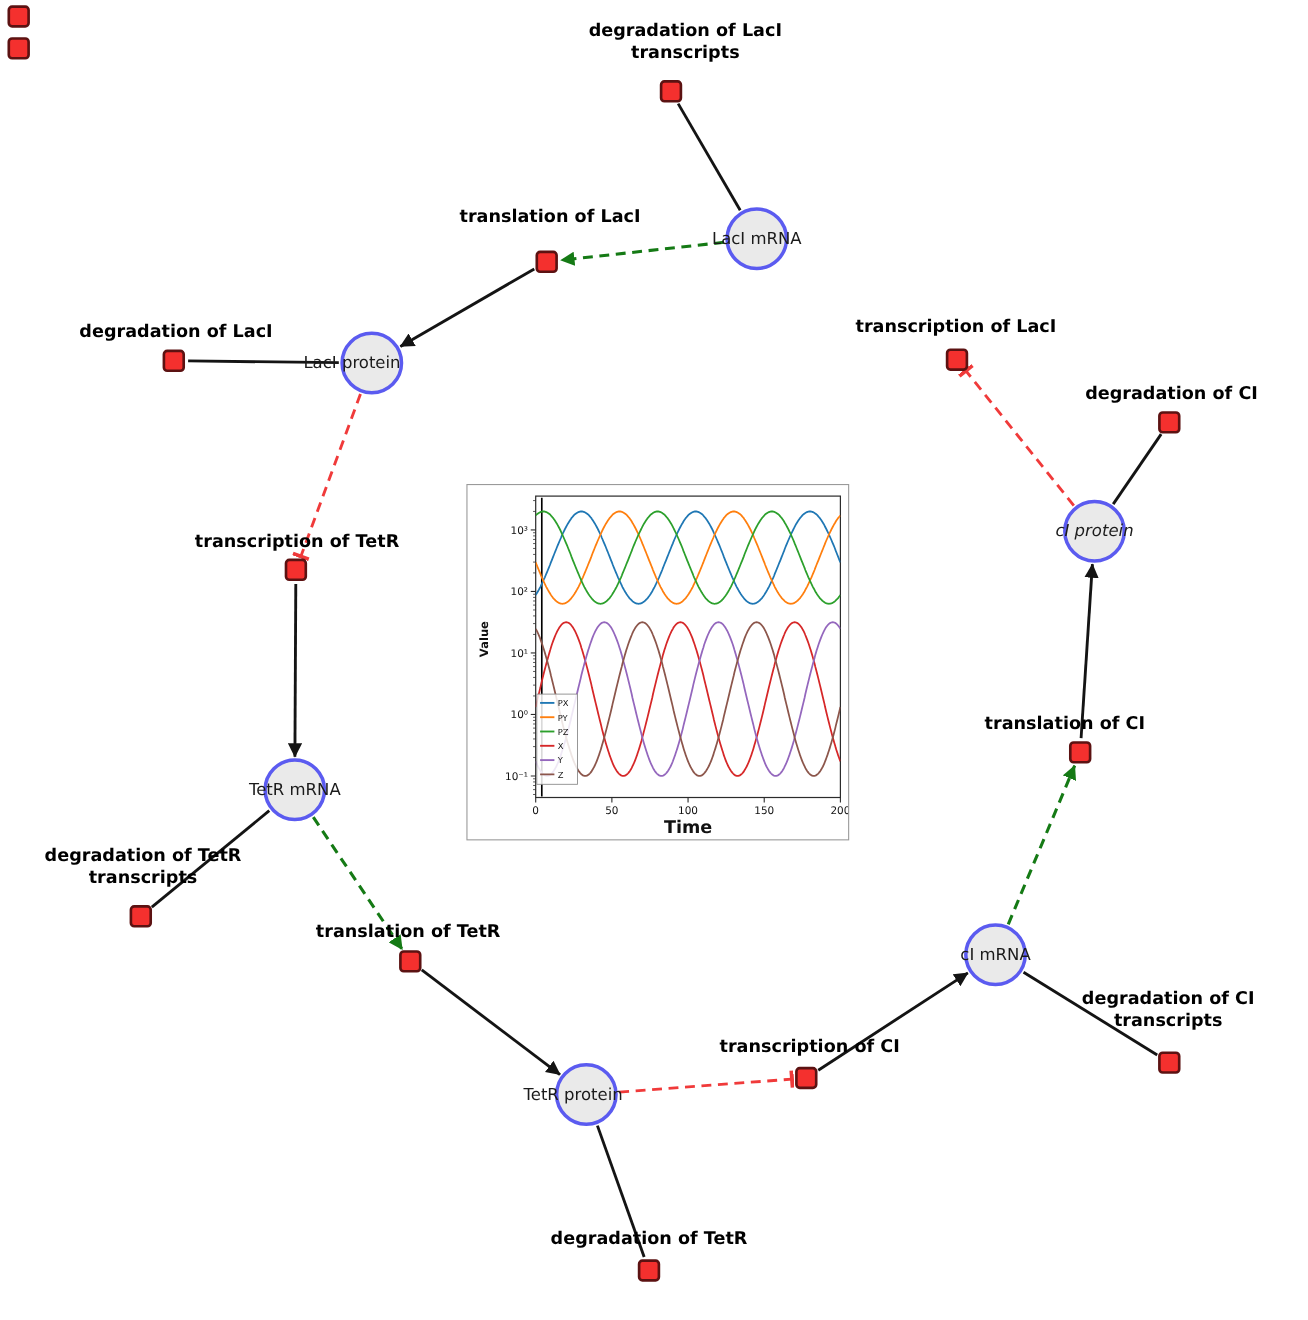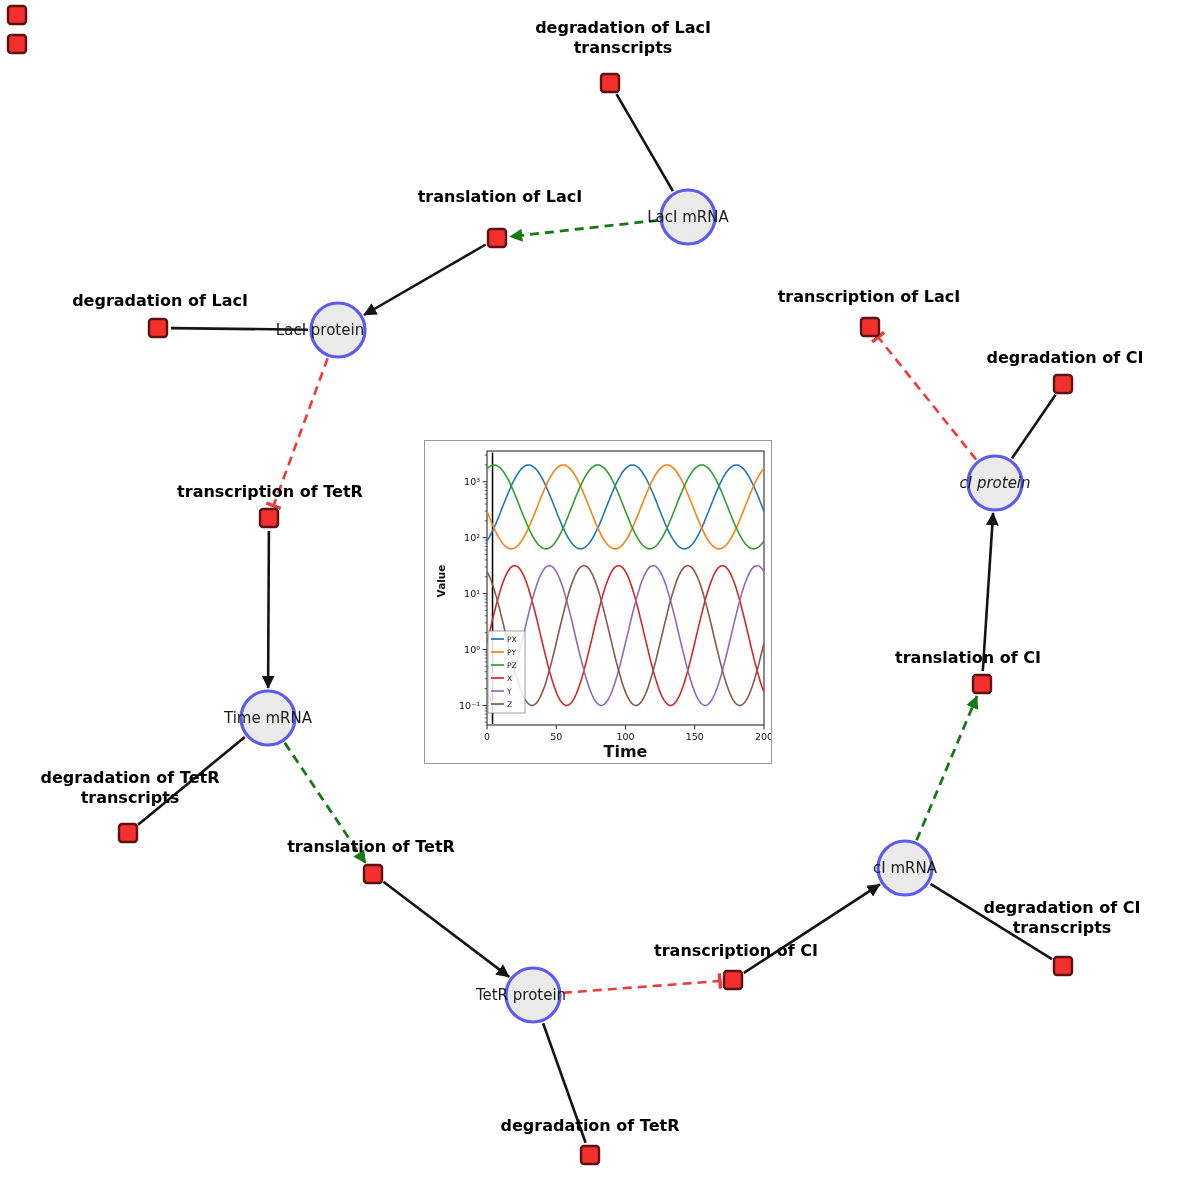--- a/index.html
+++ b/index.html
@@ -69,21 +69,21 @@
       <circle cx="995" cy="483" r="27" fill="#eaeaea" stroke="#5b5bf0" stroke-width="3.2"></circle>
       <circle cx="268" cy="718" r="27" fill="#eaeaea" stroke="#5b5bf0" stroke-width="3.2"></circle>
       <circle cx="905" cy="868" r="27" fill="#eaeaea" stroke="#5b5bf0" stroke-width="3.2"></circle>
       <circle cx="533" cy="995" r="27" fill="#eaeaea" stroke="#5b5bf0" stroke-width="3.2"></circle>
     </svg>
 
   <div id="labels">
       <div class="sp-label" style="left: 688px; top: 217px;">LacI mRNA</div>
       <div class="sp-label" style="left: 320px; top: 330px;">LacI protein</div>
       <div class="sp-label" style="left: 995px; top: 483px; font-style: italic;">cI protein</div>
-      <div class="sp-label" style="left: 268px; top: 718px;">Time mRNA</div>
+      <div class="sp-label" style="left: 268px; top: 718px;">TetR mRNA</div>
       <div class="sp-label" style="left: 905px; top: 868px;">cI mRNA</div>
       <div class="sp-label" style="left: 521px; top: 995px;">TetR protein</div>
       <div class="rx-label" style="left: 623px; top: 18px;">
         <div>degradation of LacI</div>
         <div>transcripts</div>
       </div>
       <div class="rx-label" style="left: 500px; top: 187px;">
         <div>translation of LacI</div>
       </div>
       <div class="rx-label" style="left: 869px; top: 287px;">

